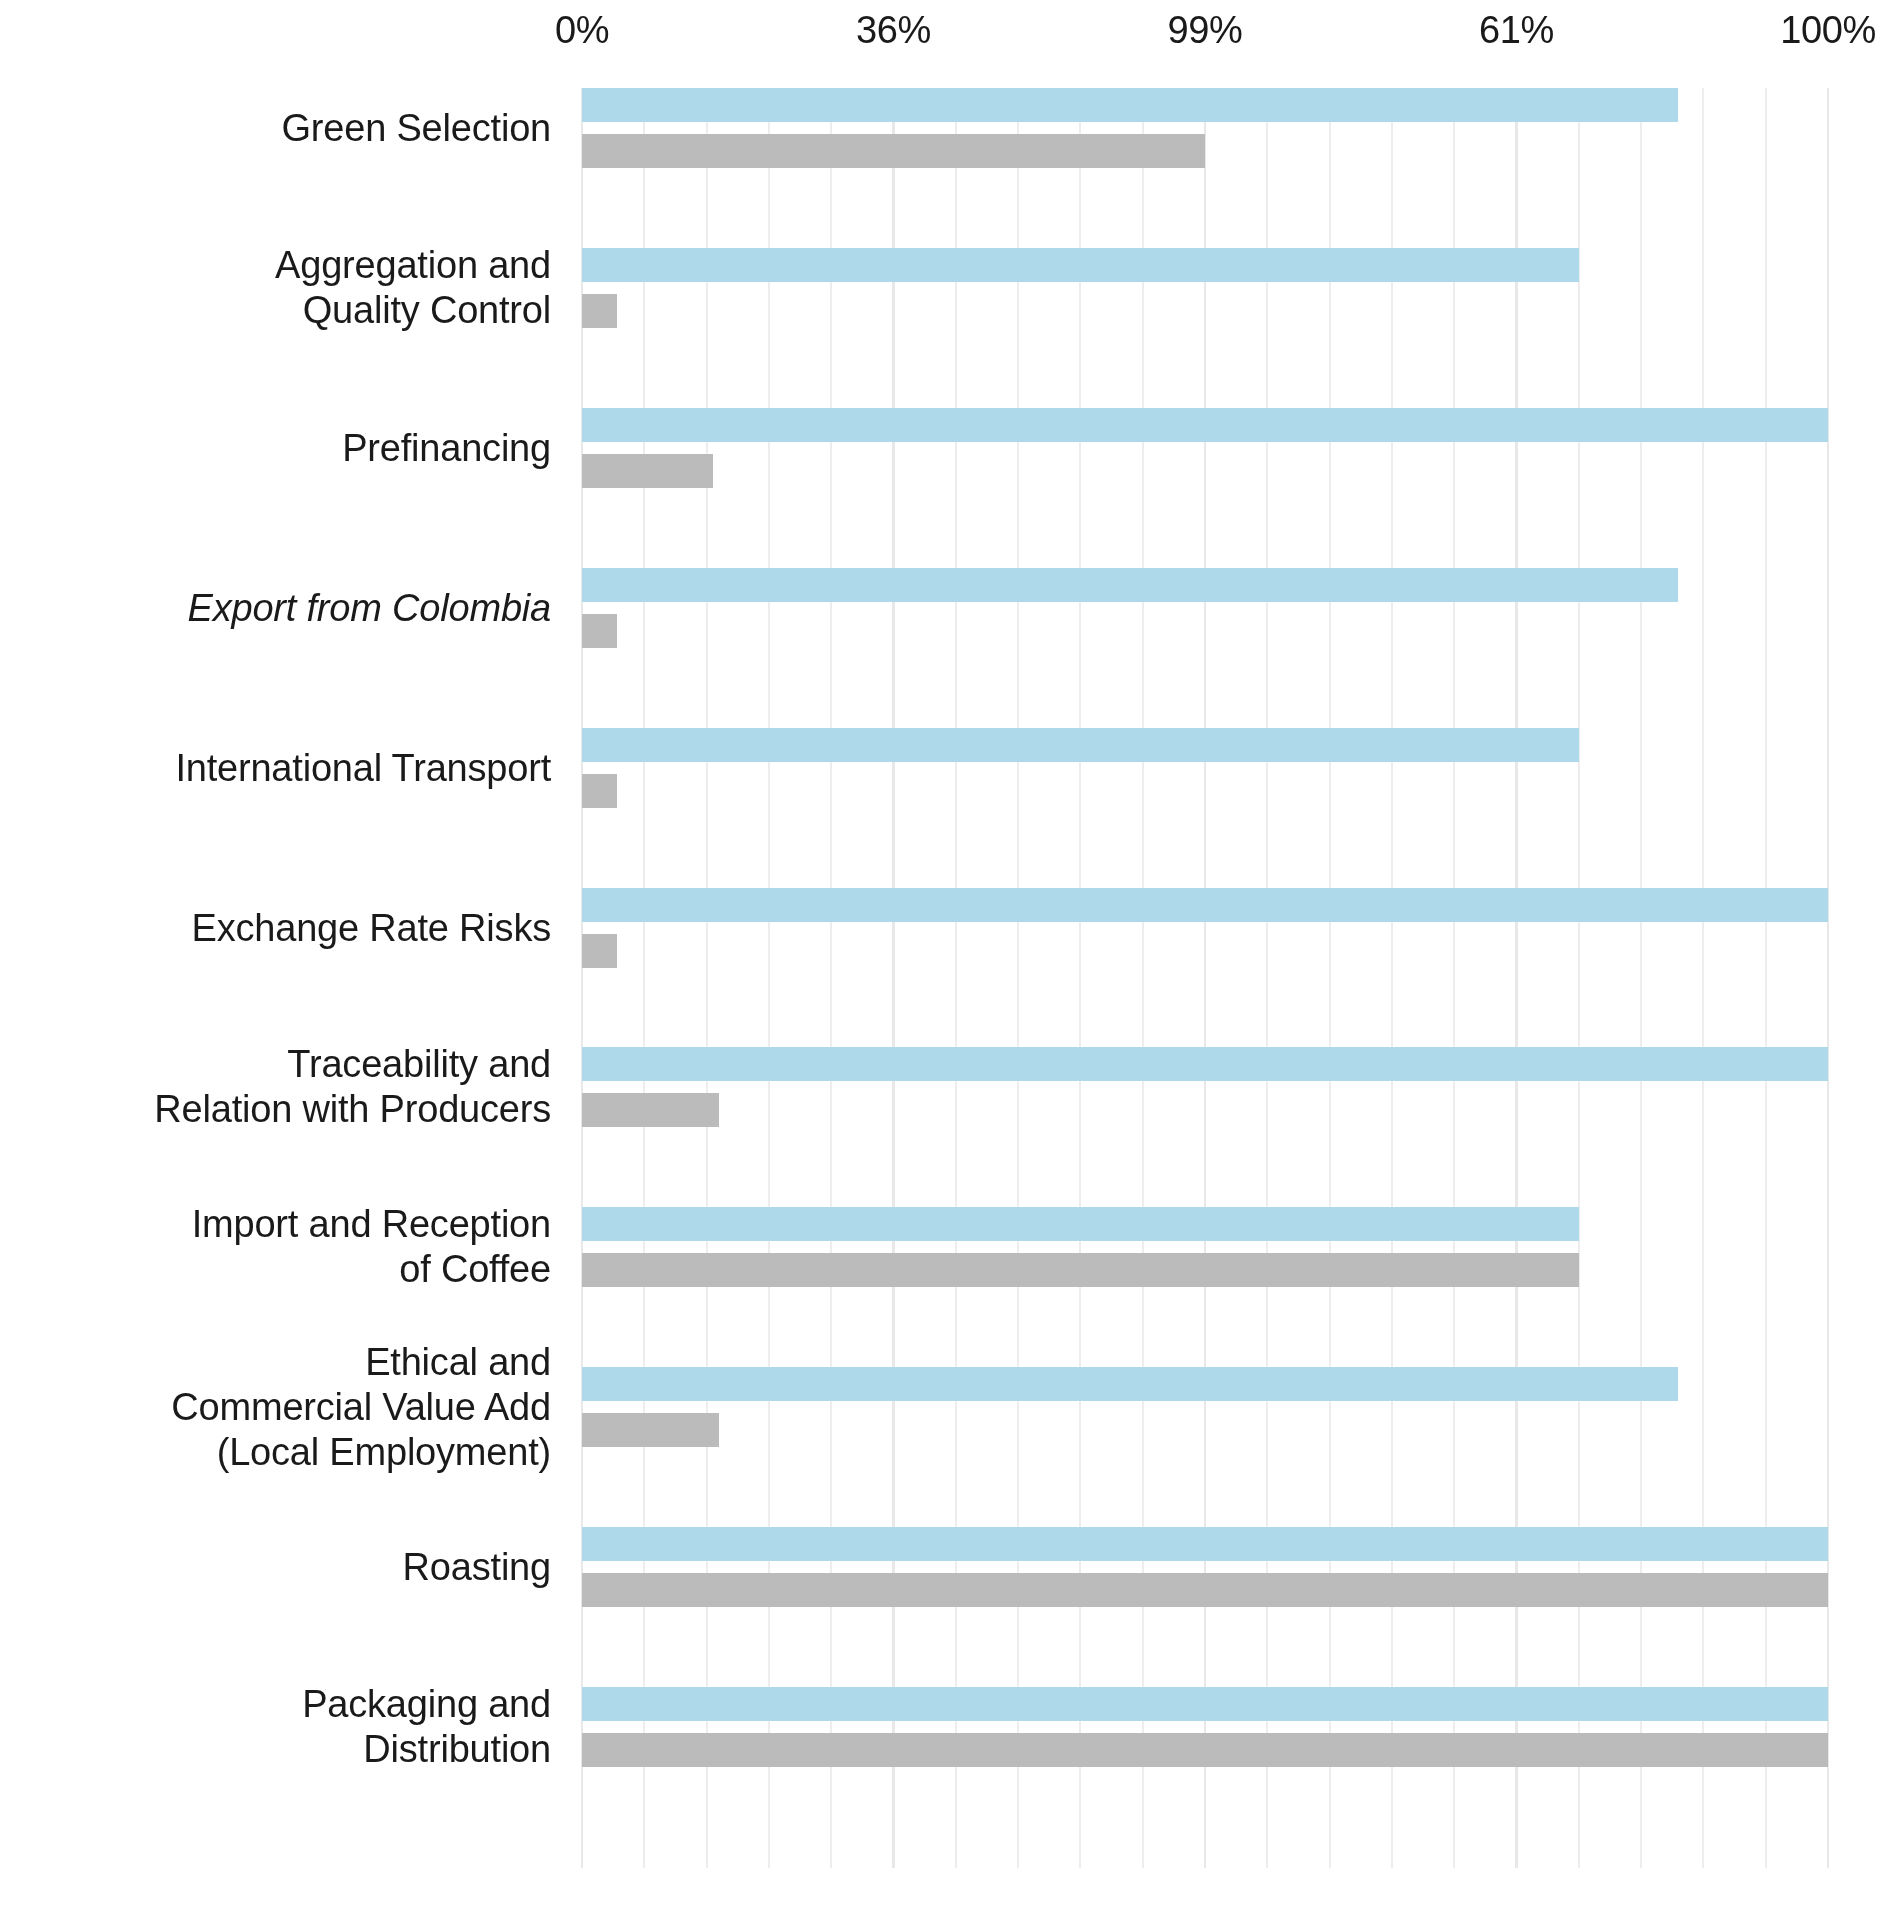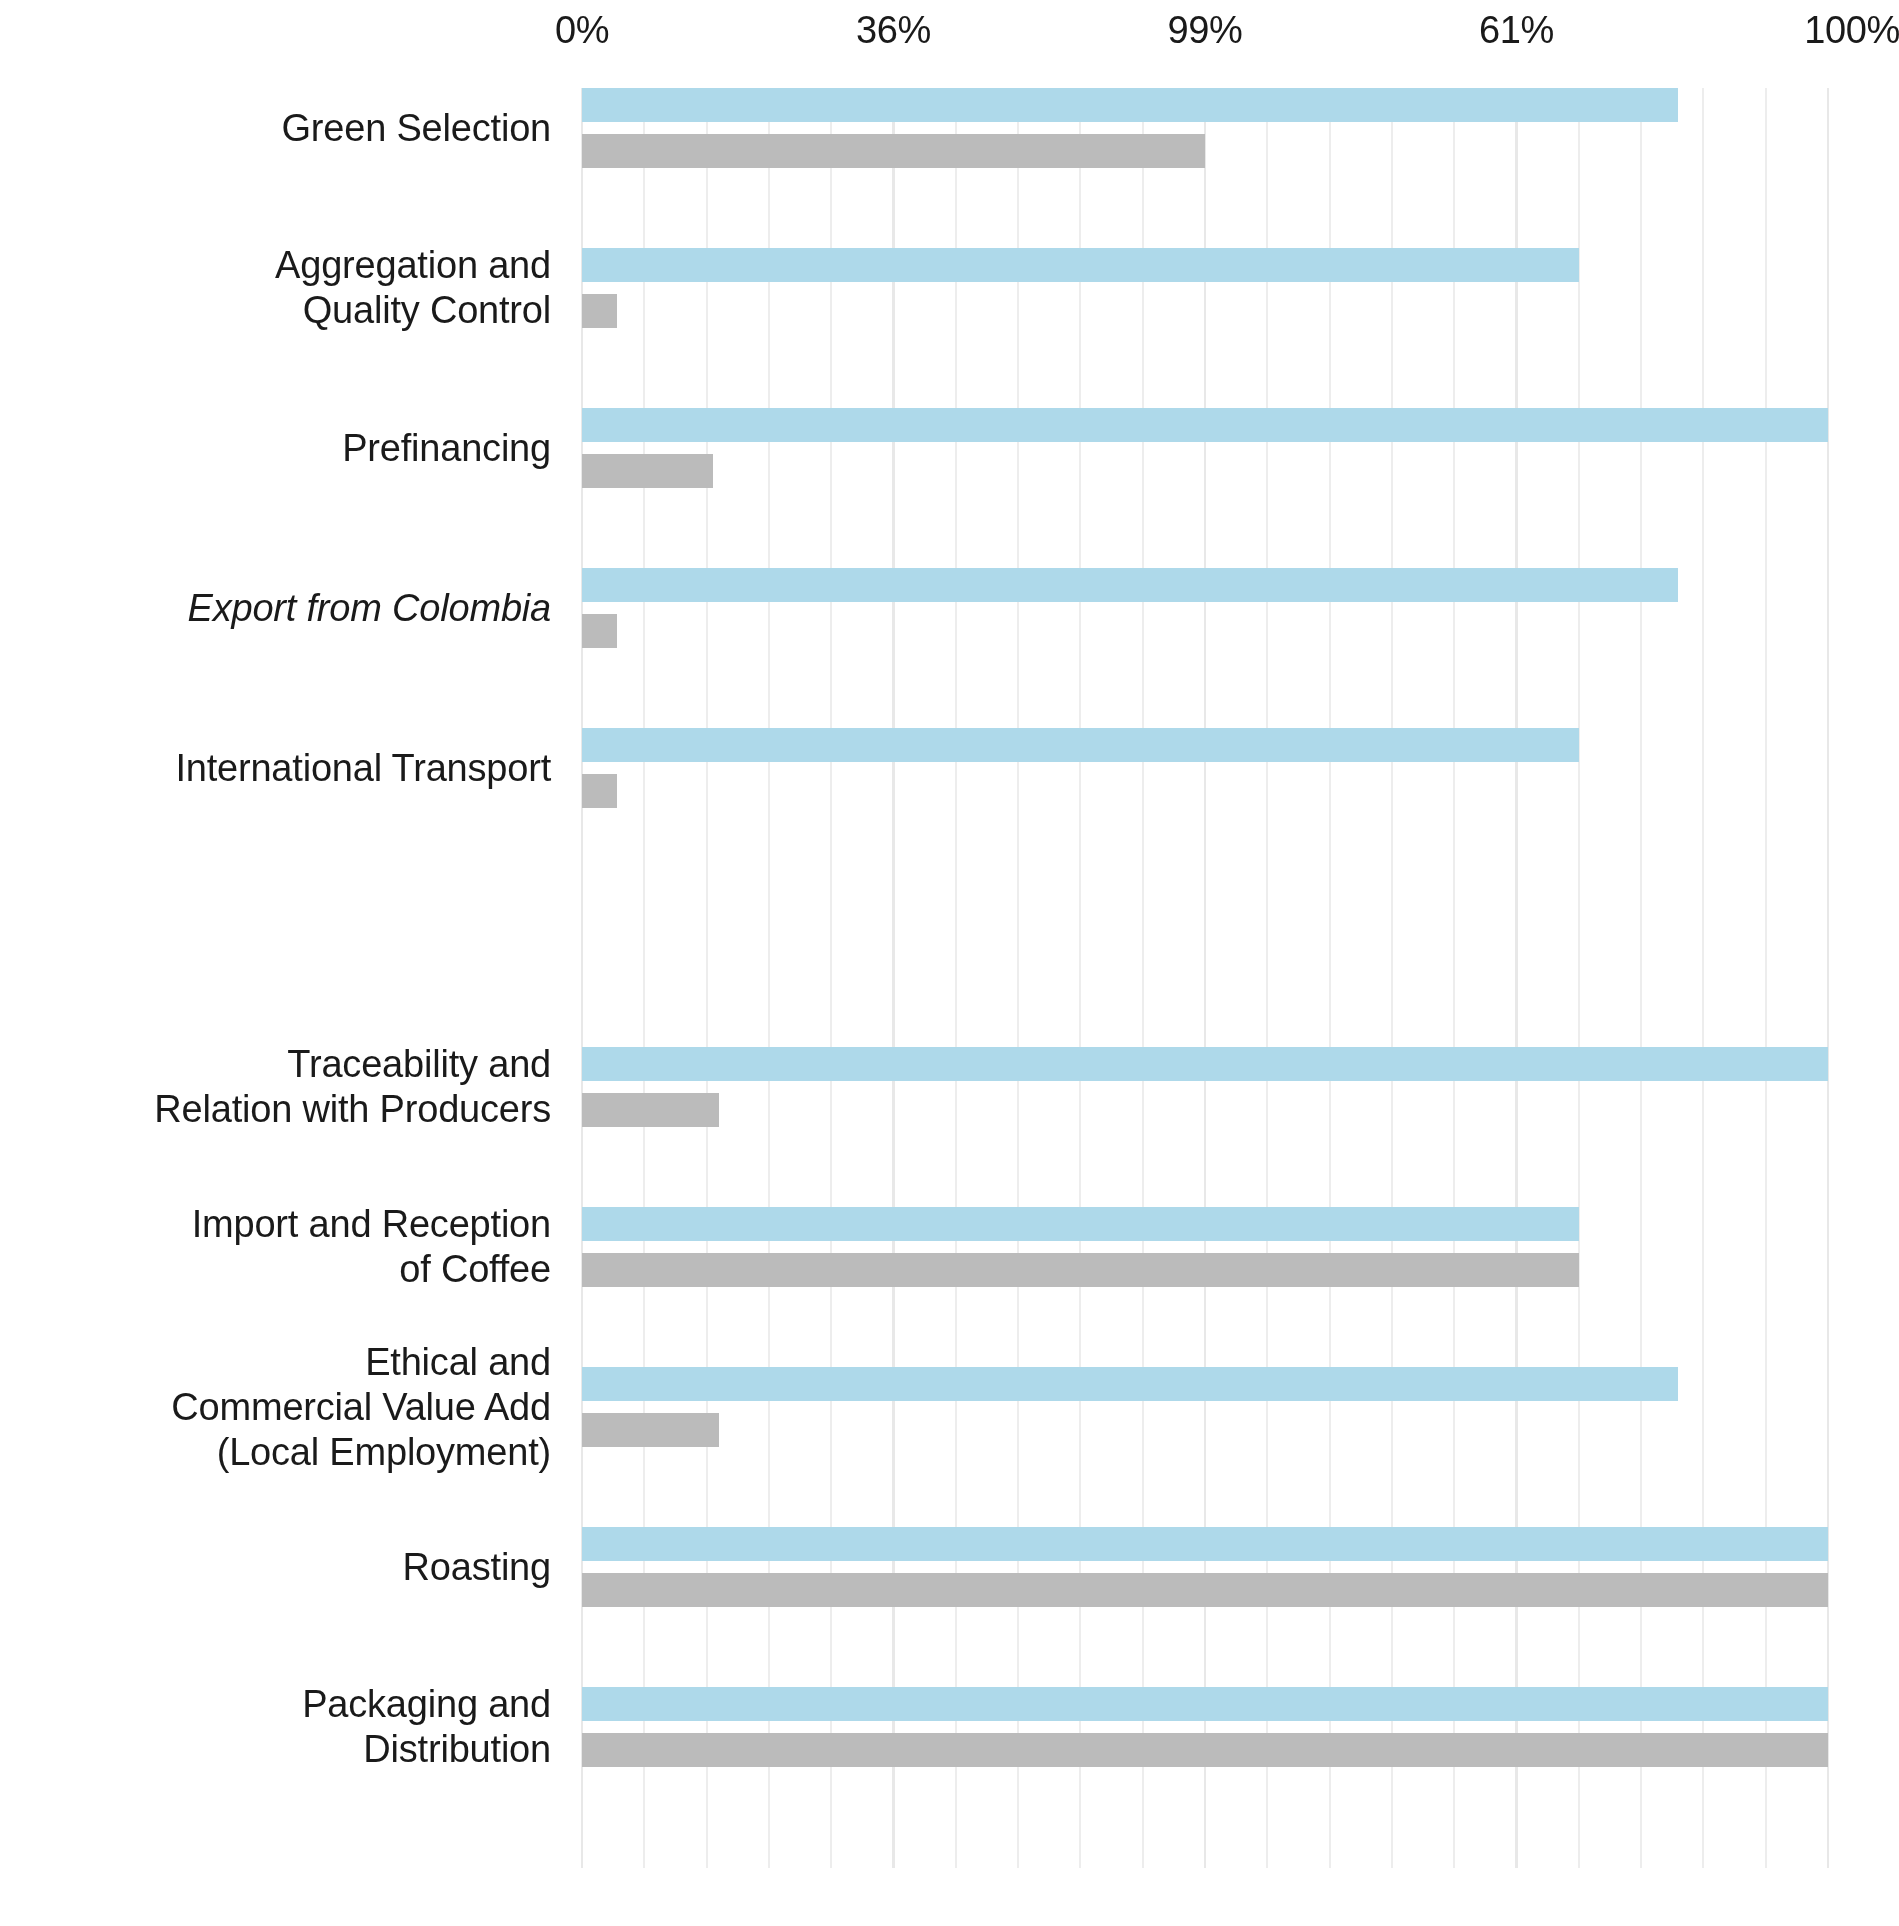--- a/index.html
+++ b/index.html
@@ -85,21 +85,21 @@
 </head>
 <body>
 
 <div id="page">
 
   <div class="ticklayer" id="ticklayer">
       <div class="tick" style="left: 0%;">0%</div>
       <div class="tick" style="left: 25%;">36%</div>
       <div class="tick" style="left: 50%;">99%</div>
       <div class="tick" style="left: 75%;">61%</div>
-      <div class="tick" style="left: 100%; margin-left: 24px;">100%</div>
+      <div class="tick" style="left: 100%;">100%</div>
     </div>
 
   <div class="plot">
     <div class="gridlayer" id="gridlayer">
         <div class="gridline major" style="left: calc(0% - 1.1px);"></div>
         <div class="gridline" style="left: calc(5% - 1.1px);"></div>
         <div class="gridline" style="left: calc(10% - 1.1px);"></div>
         <div class="gridline" style="left: calc(15% - 1.1px);"></div>
         <div class="gridline" style="left: calc(20% - 1.1px);"></div>
         <div class="gridline major" style="left: calc(25% - 1.1px);"></div>
@@ -140,20 +140,25 @@
         <div class="group" style="top: 480px; height: 80px; font-style: italic;">
           <div class="grouplabel" style="top: 17.5px;">Export from Colombia</div>
           <div class="bar blue" style="top: 0px; width: 88%; background: rgb(174, 217, 234);"></div>
           <div class="bar gray" style="top: 46px; width: 2.8%; background: rgb(187, 187, 187);"></div>
         </div>
         <div class="group" style="top: 640px; height: 80px;">
           <div class="grouplabel" style="top: 17.5px;">International Transport</div>
           <div class="bar blue" style="top: 0px; width: 80%; background: rgb(174, 217, 234);"></div>
           <div class="bar gray" style="top: 46px; width: 2.8%; background: rgb(187, 187, 187);"></div>
         </div>
+        <div class="group" style="top: 800px; height: 80px;">
+          <div class="grouplabel" style="top: 17.5px;">Exchange Rate Risks</div>
+          <div class="bar blue" style="top: 0px; width: 100%; background: rgb(174, 217, 234);"></div>
+          <div class="bar gray" style="top: 46px; width: 2.8%; background: rgb(187, 187, 187);"></div>
+        </div>
         <div class="group" style="top: 959px; height: 80px; padding-left: 28px;">
           <div class="grouplabel" style="top: -4.7px;">Traceability and
 Relation with Producers</div>
           <div class="bar blue" style="top: 0px; width: 100%; background: rgb(174, 217, 234);"></div>
           <div class="bar gray" style="top: 46px; width: 11%; background: rgb(187, 187, 187);"></div>
         </div>
         <div class="group" style="top: 1119px; height: 80px;">
           <div class="grouplabel" style="top: -4.7px;">Import and Reception
 of Coffee</div>
           <div class="bar blue" style="top: 0px; width: 80%; background: rgb(174, 217, 234);"></div>

